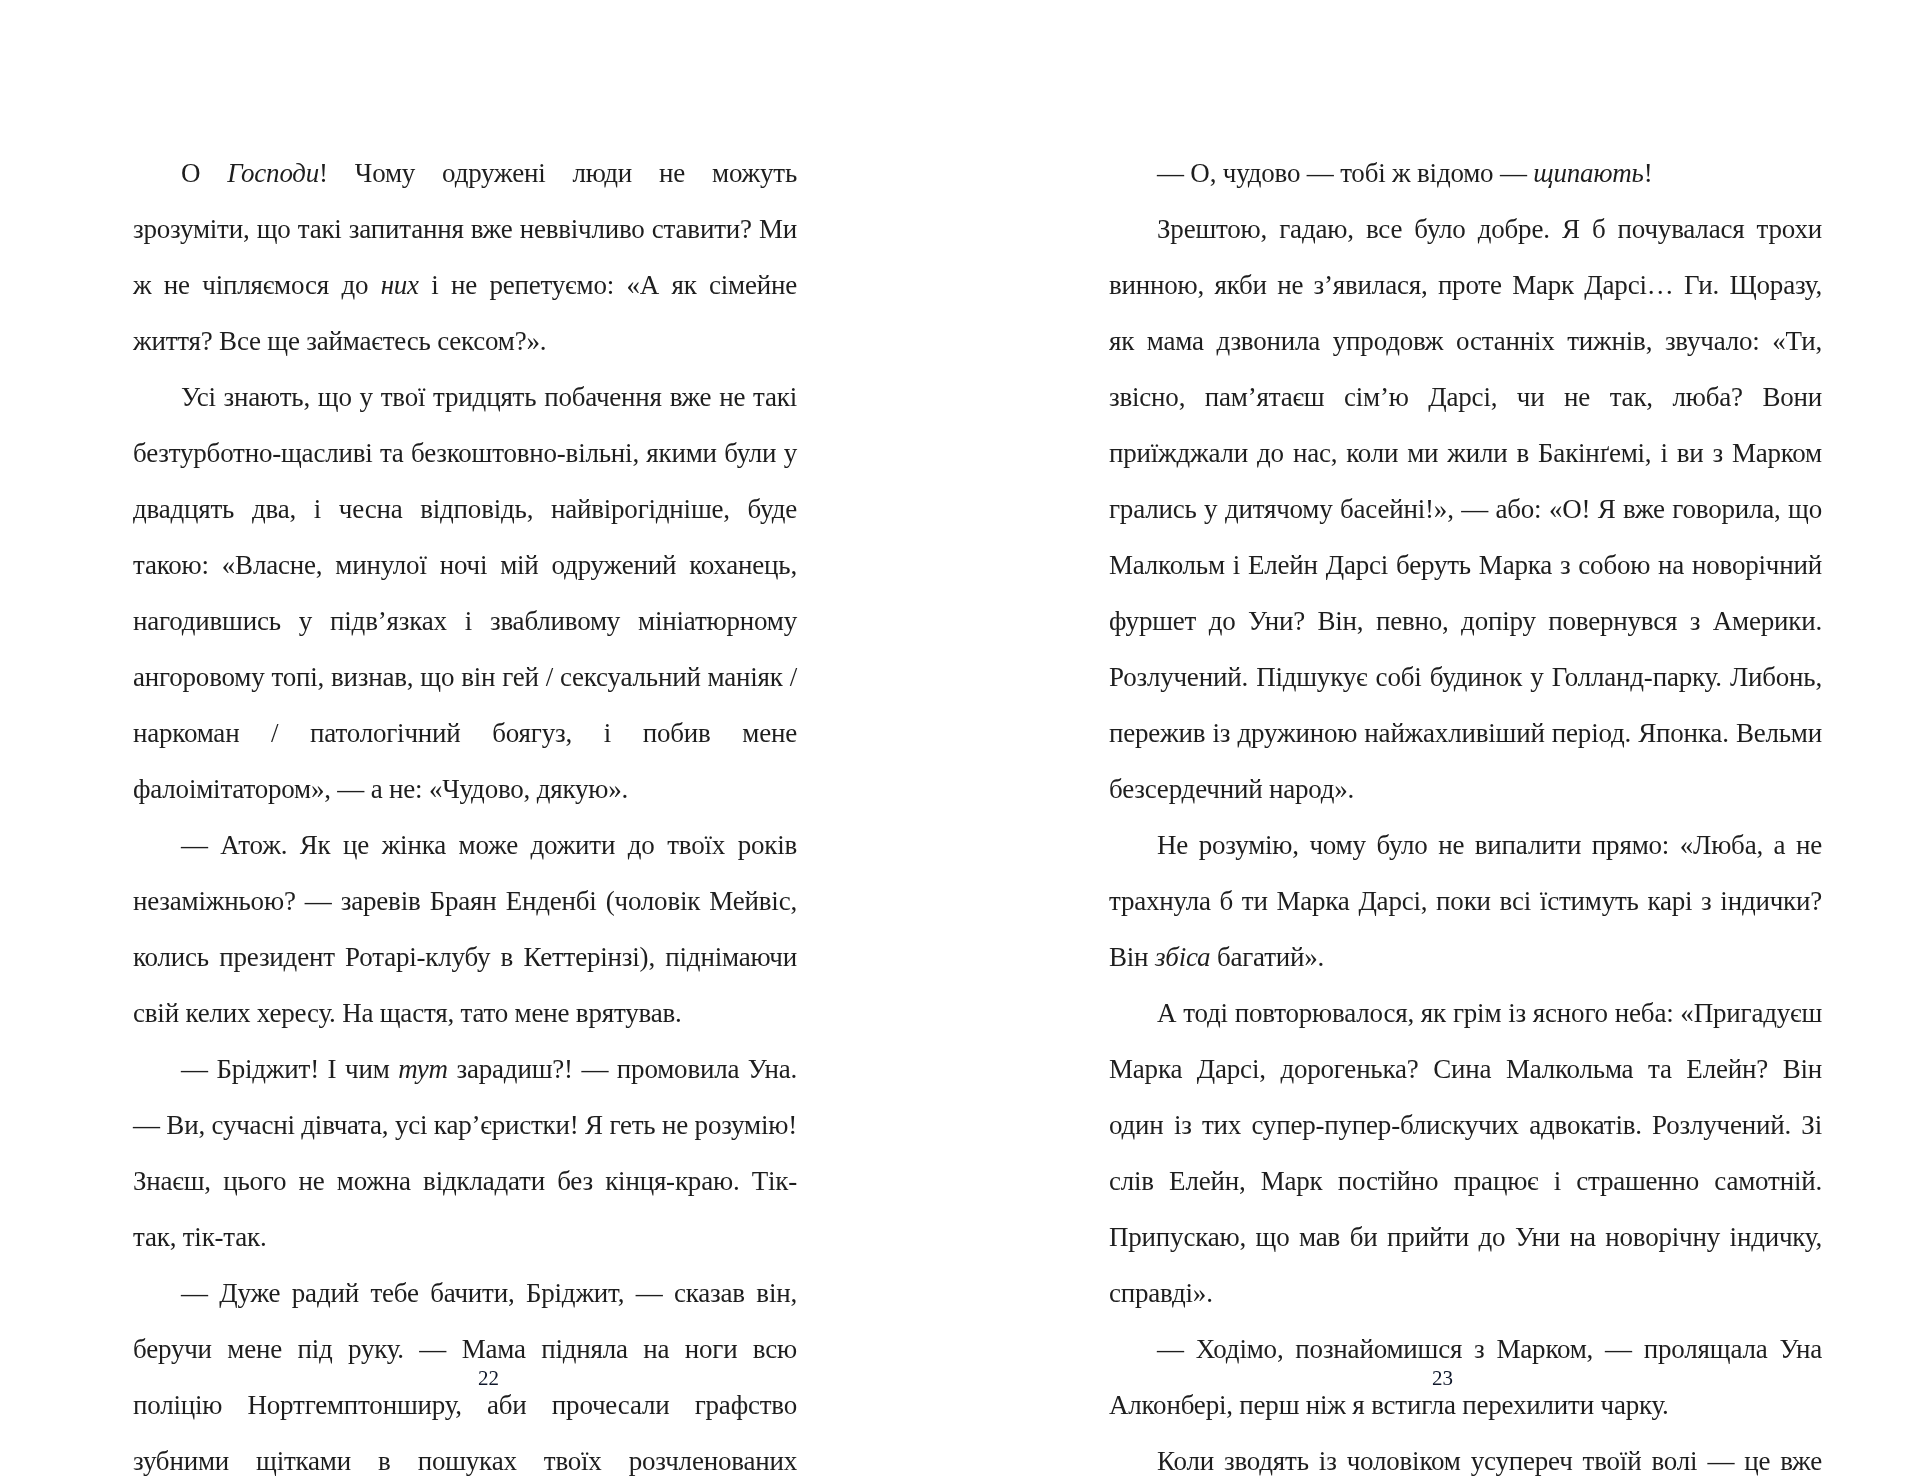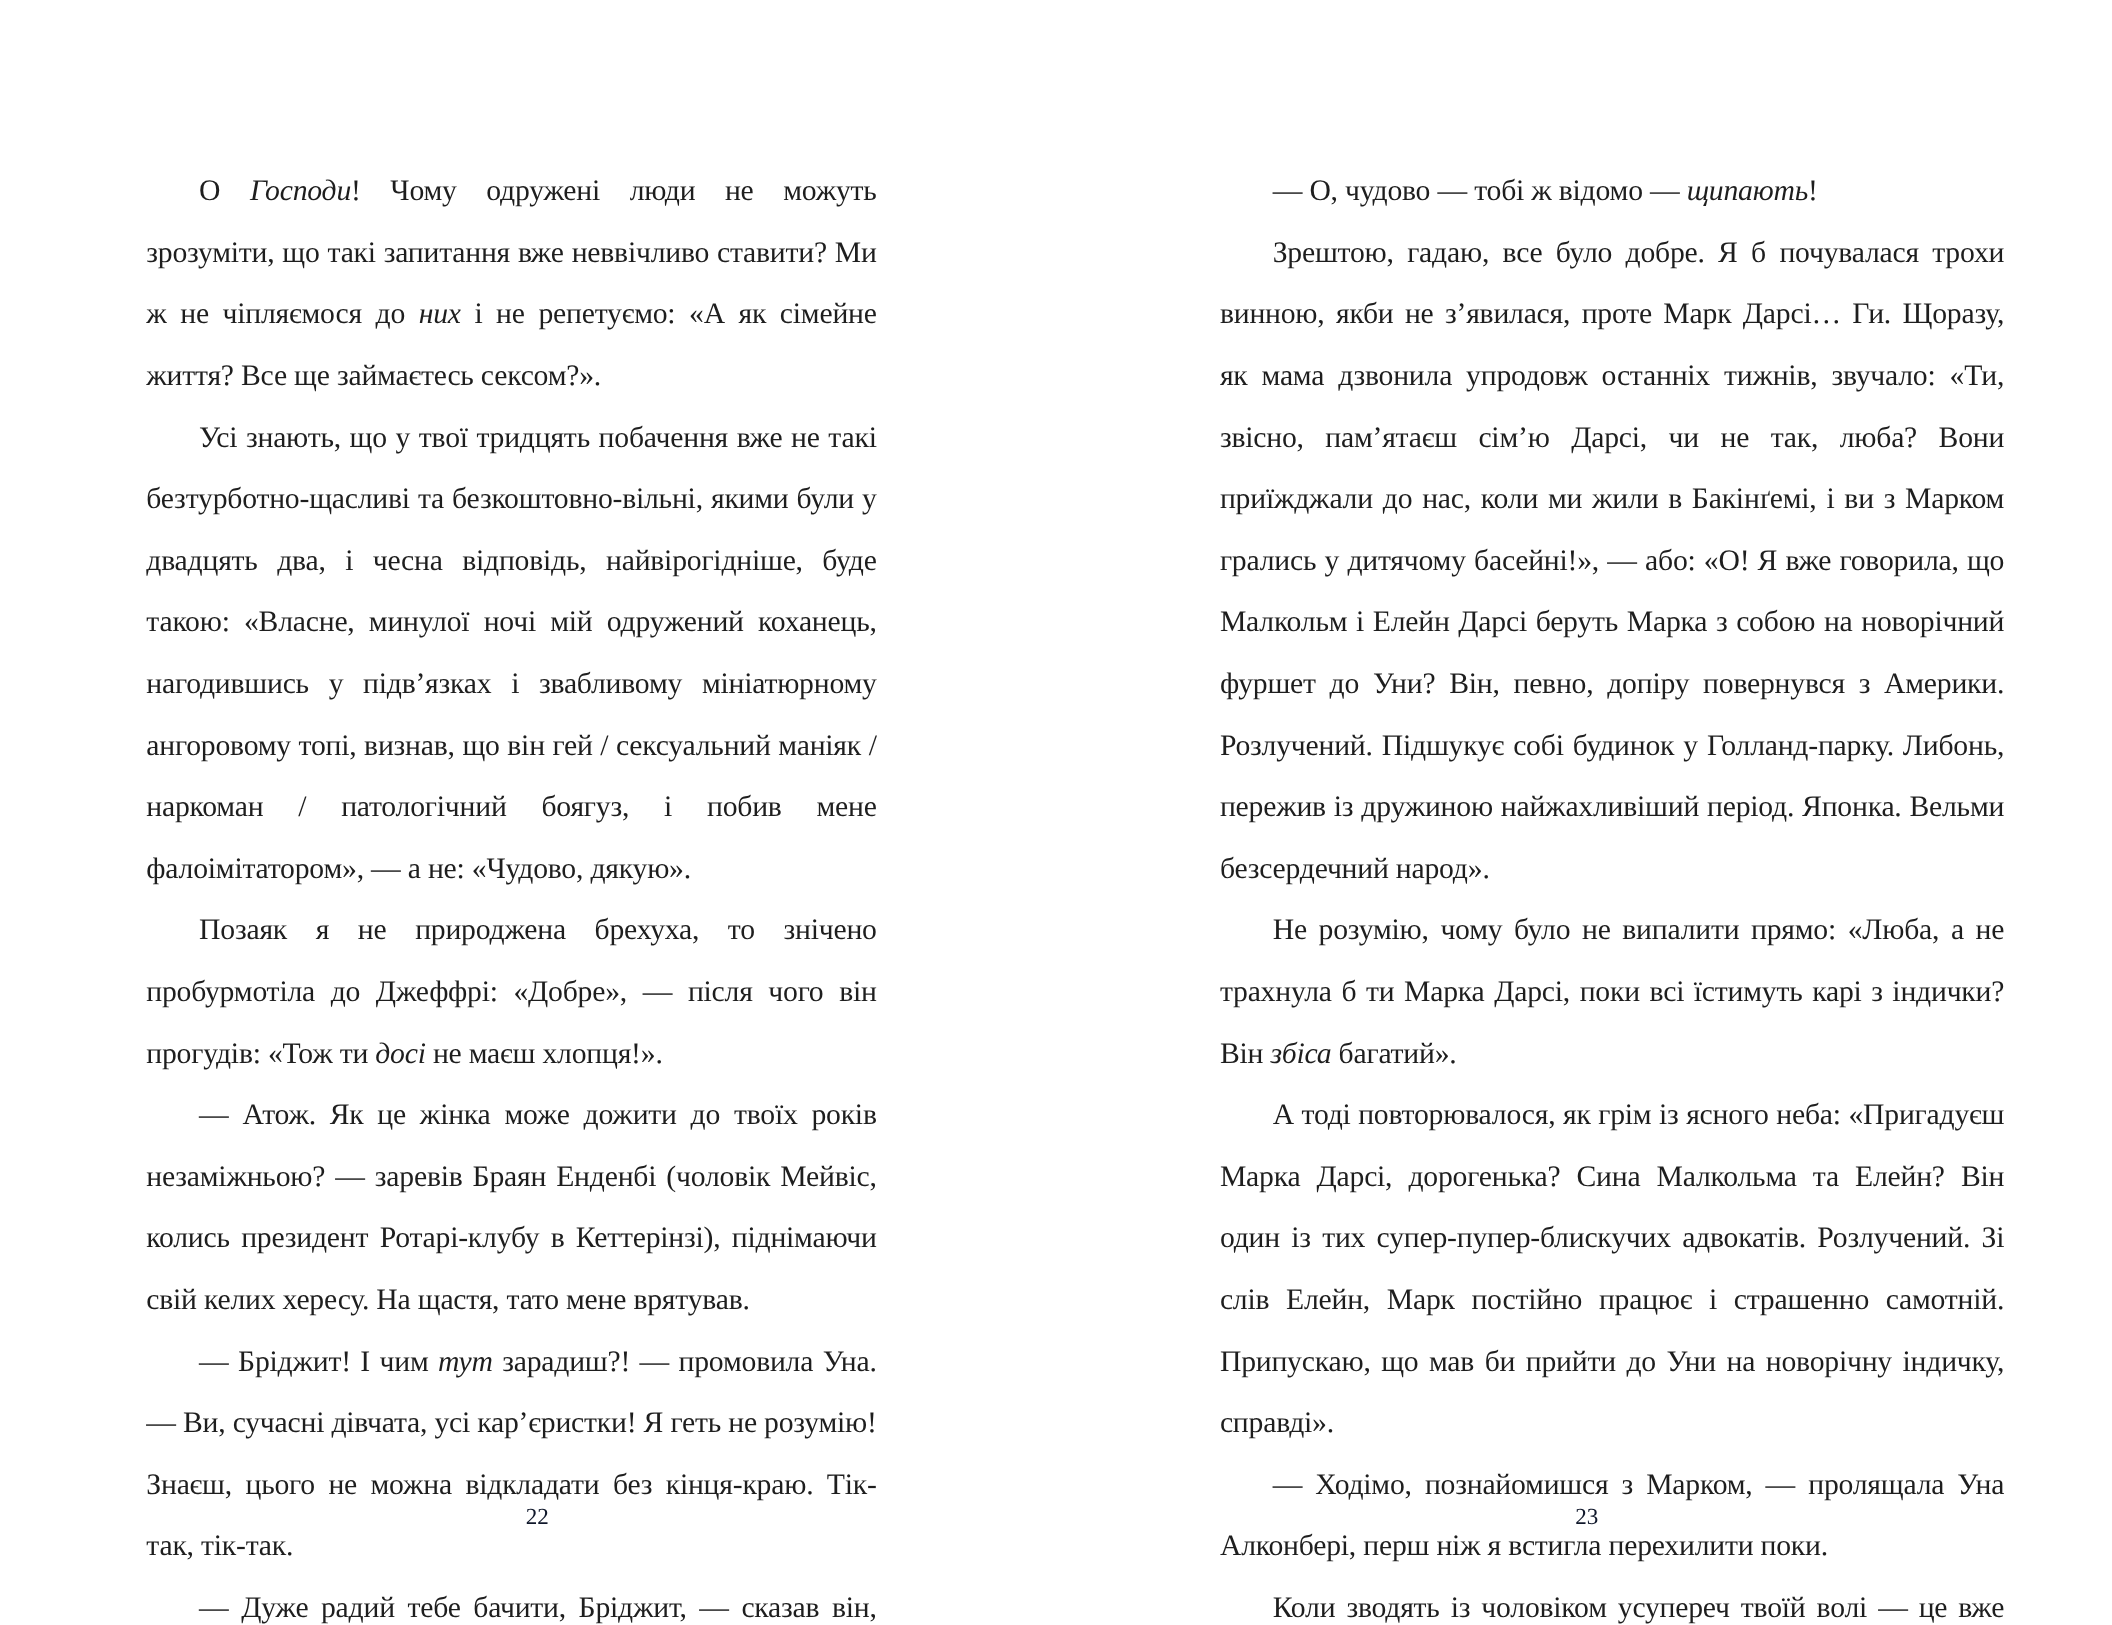--- a/index.html
+++ b/index.html
@@ -29,29 +29,28 @@
   .folio.left { left: 478px; }
   .folio.right { left: 1432px; }
   .seg { display: inline; }
 </style>
 </head>
 <body>
 
 <div class="page left" id="left-body">
     <p><span class="seg">О </span><em class="seg">Господи</em><span class="seg">! Чому одружені люди не можуть зрозуміти, що такі запитання вже неввічливо ставити? Ми ж не чіпляємося до </span><em class="seg">них</em><span class="seg"> і не репетуємо: «А як сімейне життя? Все ще займаєтесь сексом?».</span></p>
     <p><span class="seg">Усі знають, що у твої тридцять побачення вже не такі безтурботно-щасливі та безкоштовно-вільні, якими були у двадцять два, і чесна відповідь, найвірогідніше, буде такою: «Власне, минулої ночі мій одружений коханець, нагодившись у підв’язках і звабливому мініатюрному ангоровому топі, визнав, що він гей / сексуальний маніяк / наркоман / патологічний боягуз, і побив мене фалоімітатором», — а не: «Чудово, дякую».</span></p>
-    <p><span class="seg">Позаяк я не природжена брехуха, то знічено пробурмотіла до Джеффрі: «Добре», — після чого він прогудів: «Тож ти </span><em class="seg">досі</em><span class="seg"> не маєш хлопця!».</span></p>
     <p><span class="seg">— Атож. Як це жінка може дожити до твоїх років незаміжньою? — заревів Браян Енденбі (чоловік Мейвіс, колись президент Ротарі-клубу в Кеттерінзі), піднімаючи свій келих хересу. На щастя, тато мене врятував.</span></p>
     <p><span class="seg">— Бріджит! І чим </span><em class="seg">тут</em><span class="seg"> зарадиш?! — промовила Уна. — Ви, сучасні дівчата, усі кар’єристки! Я геть не розумію! Знаєш, цього не можна відкладати без кінця-краю. Тік-так, тік-так.</span></p>
     <p><span class="seg">— Дуже радий тебе бачити, Бріджит, — сказав він, беручи мене під руку. — Мама підняла на ноги всю поліцію Нортгемптонширу, аби прочесали графство зубними щітками в пошуках твоїх розчленованих останків. Ну-бо, покажися, щоб я вже міг спокійно забавлятися. Як валізка на коліщатах?</span></p>
     <p><span class="seg">— Більша, ніж можна було сподіватися. А як щипчики для волосся у вухах?</span></p>
   </div>
 <div class="page right" id="right-body">
     <p style="text-indent: 48px;"><span class="seg">— О, чудово — тобі ж відомо — </span><em class="seg">щипають</em><span class="seg">!</span></p>
     <p><span class="seg">Зрештою, гадаю, все було добре. Я б почувалася трохи винною, якби не з’явилася, проте Марк Дарсі… Ги. Щоразу, як мама дзвонила упродовж останніх тижнів, звучало: «Ти, звісно, пам’ятаєш сім’ю Дарсі, чи не так, люба? Вони приїжджали до нас, коли ми жили в Бакінґемі, і ви з Марком грались у дитячому басейні!», — або: «О! Я вже говорила, що Малкольм і Елейн Дарсі беруть Марка з собою на новорічний фуршет до Уни? Він, певно, допіру повернувся з Америки. Розлучений. Підшукує собі будинок у Голланд-парку. Либонь, пережив із дружиною найжахливіший період. Японка. Вельми безсердечний народ».</span></p>
     <p><span class="seg">Не розумію, чому було не випалити прямо: «Люба, а не трахнула б ти Марка Дарсі, поки всі їстимуть карі з індички? Він </span><em class="seg">збіса</em><span class="seg"> багатий».</span></p>
     <p><span class="seg">А тоді повторювалося, як грім із ясного неба: «Пригадуєш Марка Дарсі, дорогенька? Сина Малкольма та Елейн? Він один із тих супер-пупер-блискучих адвокатів. Розлучений. Зі слів Елейн, Марк постійно працює і страшенно самотній. Припускаю, що мав би прийти до Уни на новорічну індичку, справді».</span></p>
-    <p><span class="seg">— Ходімо, познайомишся з Марком, — пролящала Уна Алконбері, перш ніж я встигла перехилити поки.</span></p>
+    <p><span class="seg">— Ходімо, познайомишся з Марком, — пролящала Уна Алконбері, перш ніж я встигла перехилити чарку.</span></p>
     <p><span class="seg">Коли зводять із чоловіком усупереч твоїй волі — це вже приниження, та коли Уна Алконбері буквально волочить тебе до нього на очах у цілої купи батьківських друзів, а ти при цьому з великого бодуна, то справи геть кепські.</span></p>
   </div>
 
 <div class="folio left">22</div>
 <div class="folio right">23</div>
 
 </body></html>

